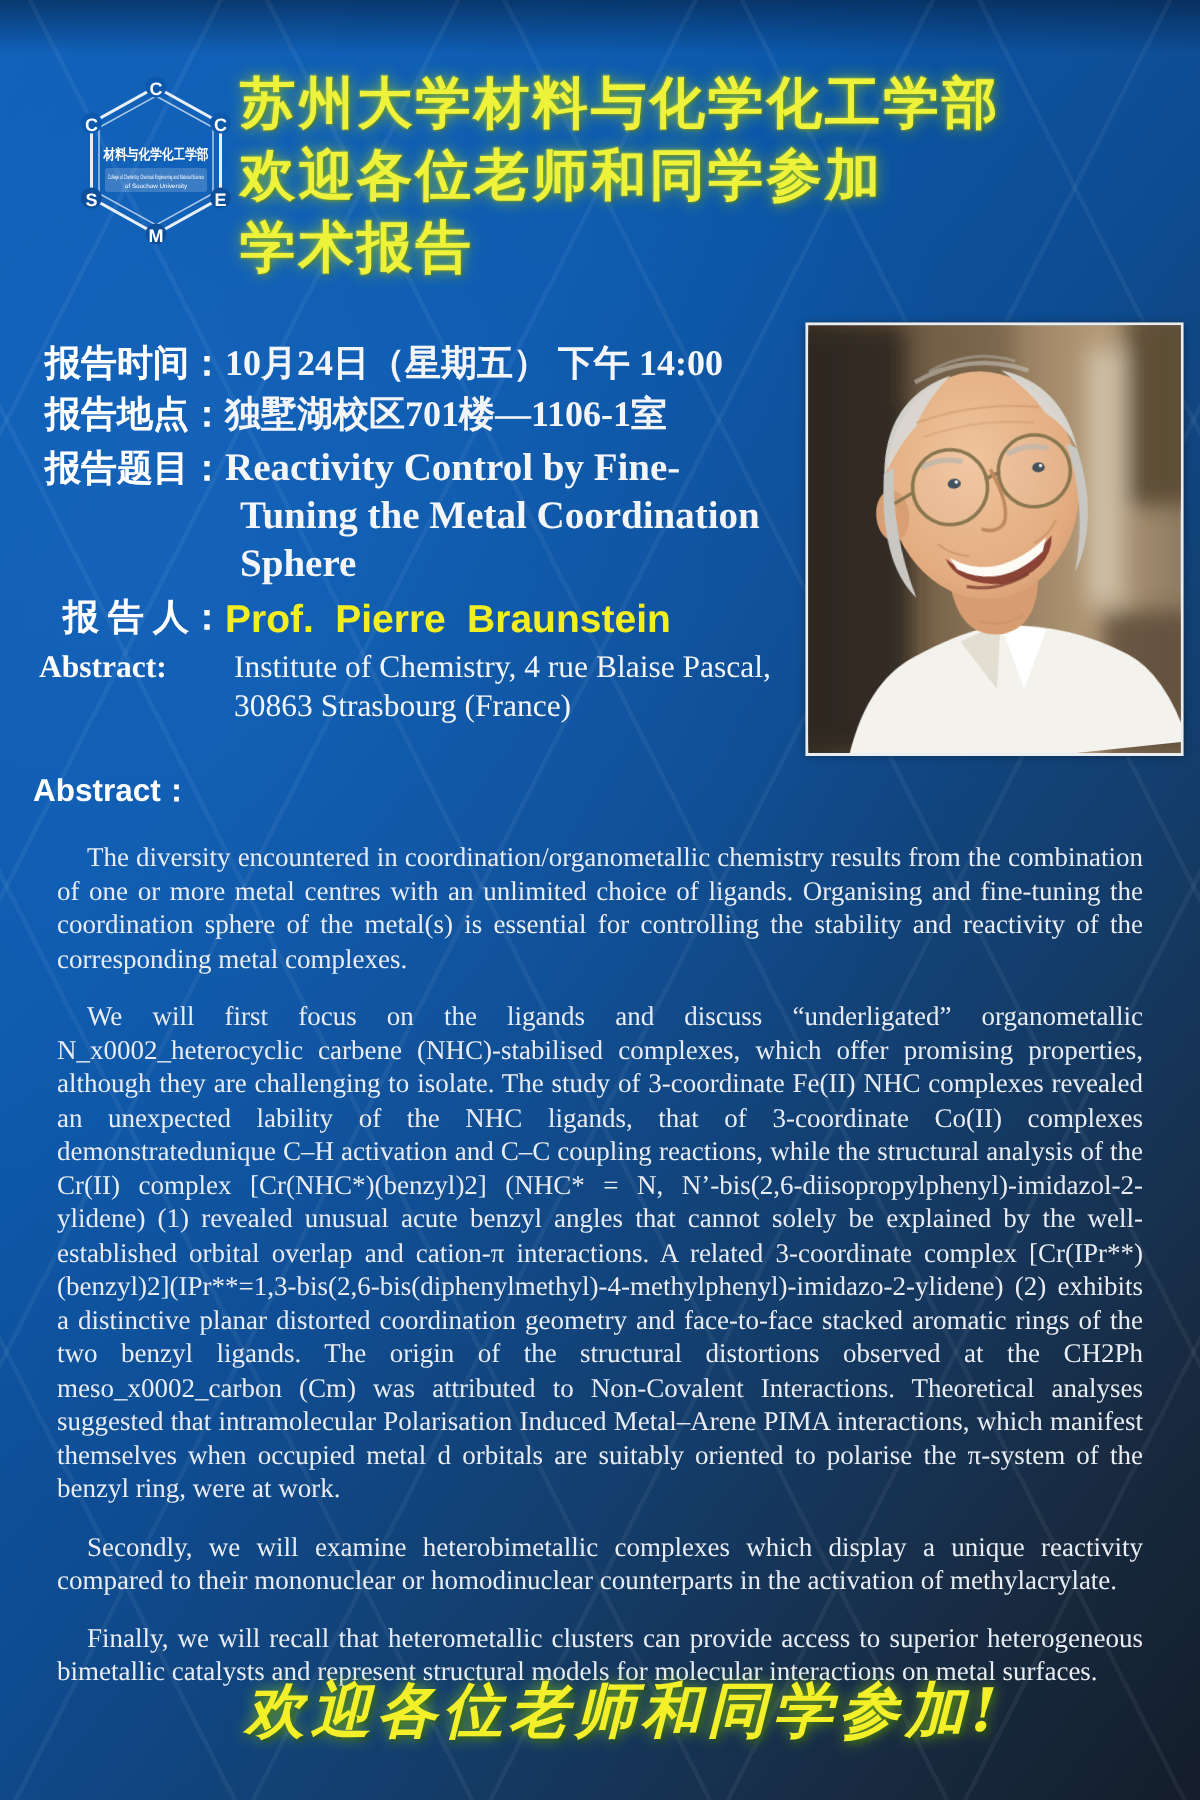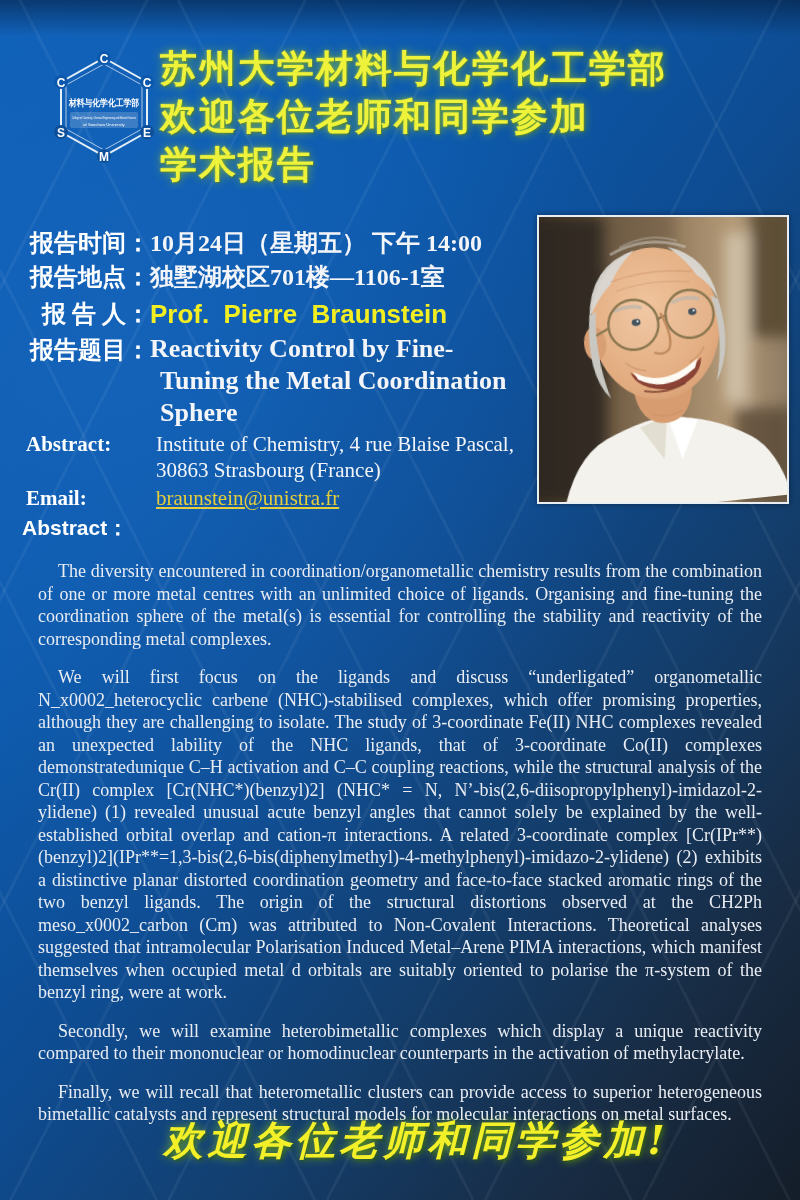--- a/index.html
+++ b/index.html
@@ -90,42 +90,38 @@
 
   <div class="info">
     <div class="row">
       <div class="lab">报告时间：</div>
       <div class="val24">10月24日（星期五） 下午 14:00</div>
     </div>
     <div class="row">
       <div class="lab">报告地点：</div>
       <div class="val24">独墅湖校区701楼—1106-1室</div>
     </div>
-    <div class="row speaker-row">
-      <div class="lab">报  告  人：</div>
-      <div class="speaker-name">Prof. Pierre Braunstein</div>
-    </div>
     <div class="row topic-block">
       <div class="lab">报告题目：</div>
       <div>
         <div class="topic-line">Reactivity Control by Fine-</div>
         <div class="topic-line topic-indent">Tuning the Metal Coordination</div>
         <div class="topic-line topic-indent">Sphere</div>
       </div>
     </div>
+    <div class="row speaker-row">
+      <div class="lab">报  告  人：</div>
+      <div class="speaker-name">Prof. Pierre Braunstein</div>
+    </div>
     <div class="row sub-row">
       <div class="lab2">Abstract:</div>
       <div>
         <div class="addr-line">Institute of Chemistry, 4 rue Blaise Pascal,</div>
         <div class="addr-line">30863 Strasbourg (France)</div>
       </div>
-    </div>
-    <div class="row sub-row">
-      <div class="lab2">Email:</div>
-      <a class="email-link">braunstein@unistra.fr</a>
     </div>
   </div>
 
   <div class="photo">
     <svg width="248" height="285" viewBox="0 0 248 285">
       <defs>
         <linearGradient id="pbgL" x1="0" y1="0" x2="1" y2="0">
           <stop offset="0" stop-color="#443526"></stop>
           <stop offset="0.45" stop-color="#8a7356"></stop>
           <stop offset="0.78" stop-color="#b49a78"></stop>

